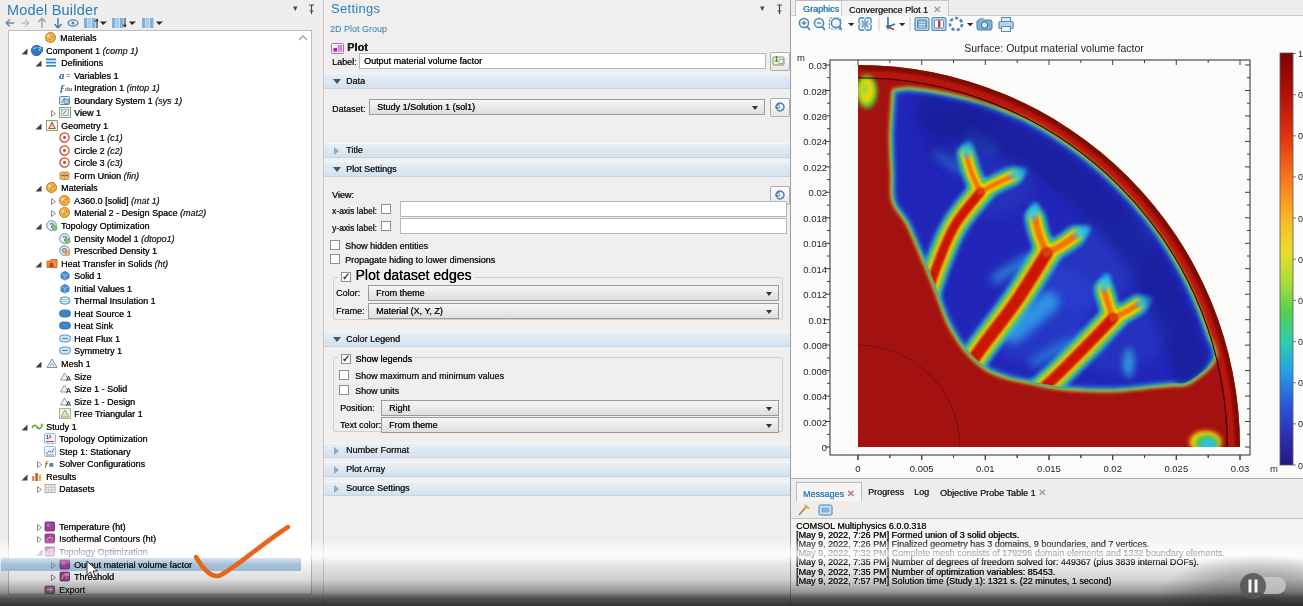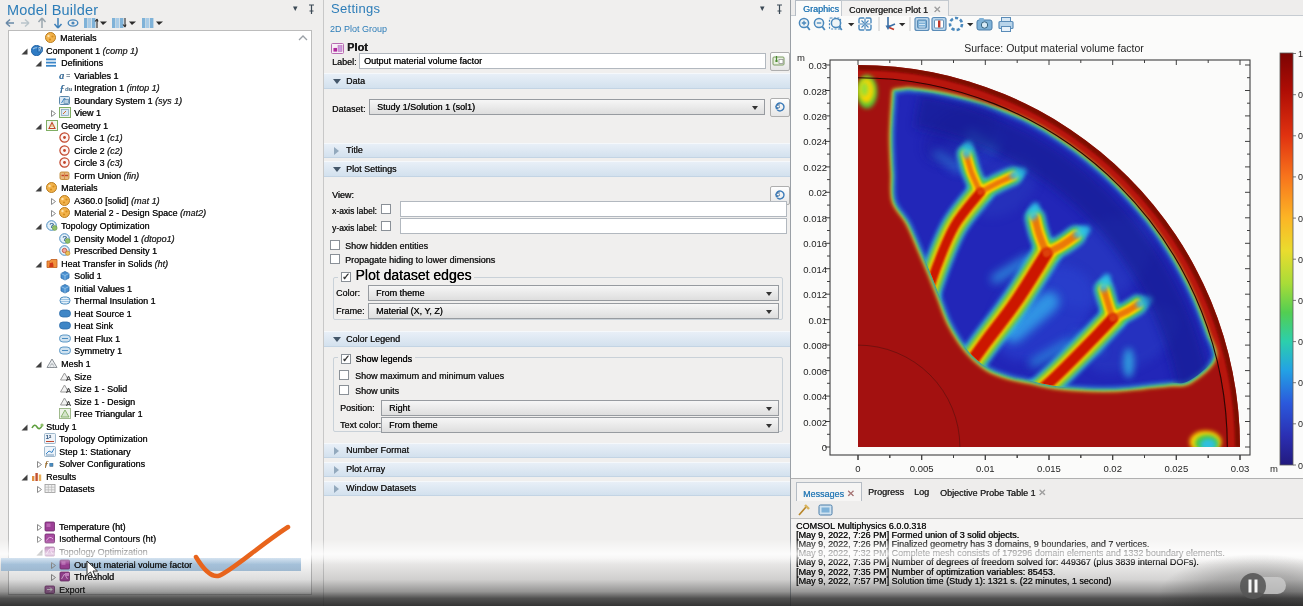--- a/index.html
+++ b/index.html
@@ -542,21 +542,21 @@
 <div class="shead" style="top:443px;height:15px;">
         <div class="tri right" style="position:absolute;left:10px;top:3px;"></div>
         <div class="t" style="top:1px;">Number Format</div>
       </div>
 <div class="shead" style="top:462px;height:15px;">
         <div class="tri right" style="position:absolute;left:10px;top:3px;"></div>
         <div class="t" style="top:1px;">Plot Array</div>
       </div>
 <div class="shead" style="top:481px;height:15px;">
         <div class="tri right" style="position:absolute;left:10px;top:3px;"></div>
-        <div class="t" style="top:1px;">Window Datasets</div>
+        <div class="t" style="top:1px;">Source Settings</div>
       </div>
 </div>
     <div id="graphics" class="panel">
 <div class="tabrow">
         <div class="tab active" style="left:4px;">Graphics</div>
         <div class="tab" style="left:50px; border:1px solid #c3c9cf; border-bottom:none; background:#f2f1f0;">Convergence Plot 1&nbsp;&nbsp;<span style="color:#a0a0a0;font-size:10px;">✕</span></div>
       </div>
 <svg width="513" height="40" style="position:absolute;left:0;top:0;">
 <g>
           <circle cx="13.0" cy="23" r="4.6" fill="#9cc2e0" fill-opacity="0.12" stroke="#4a88bc" stroke-width="1.5"></circle>

